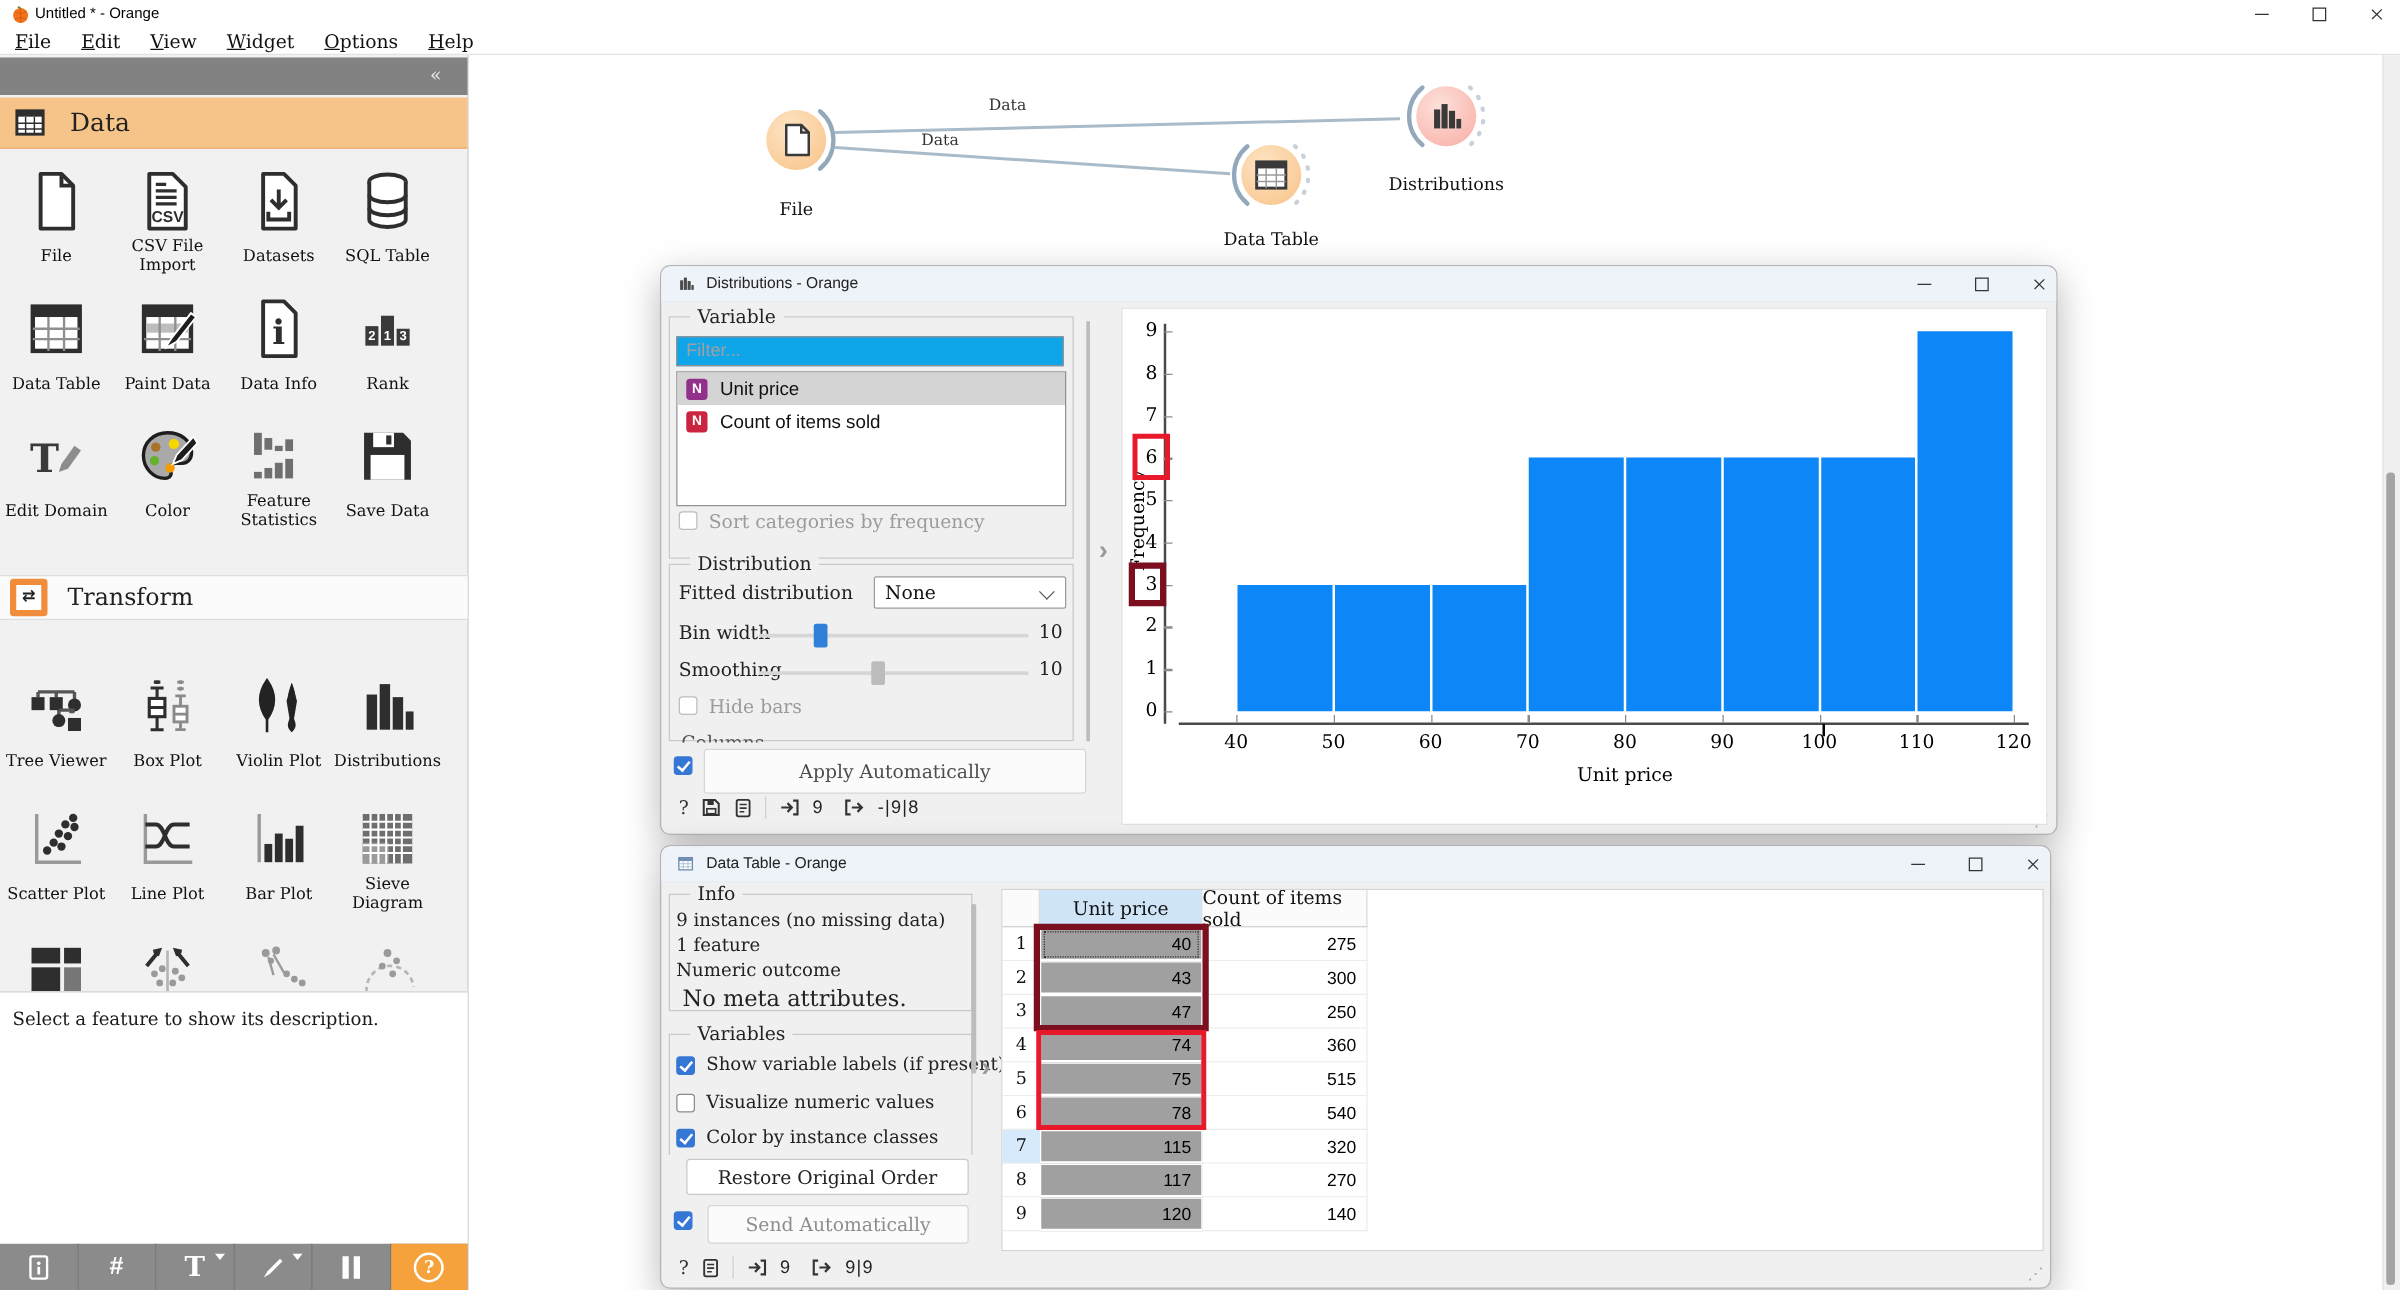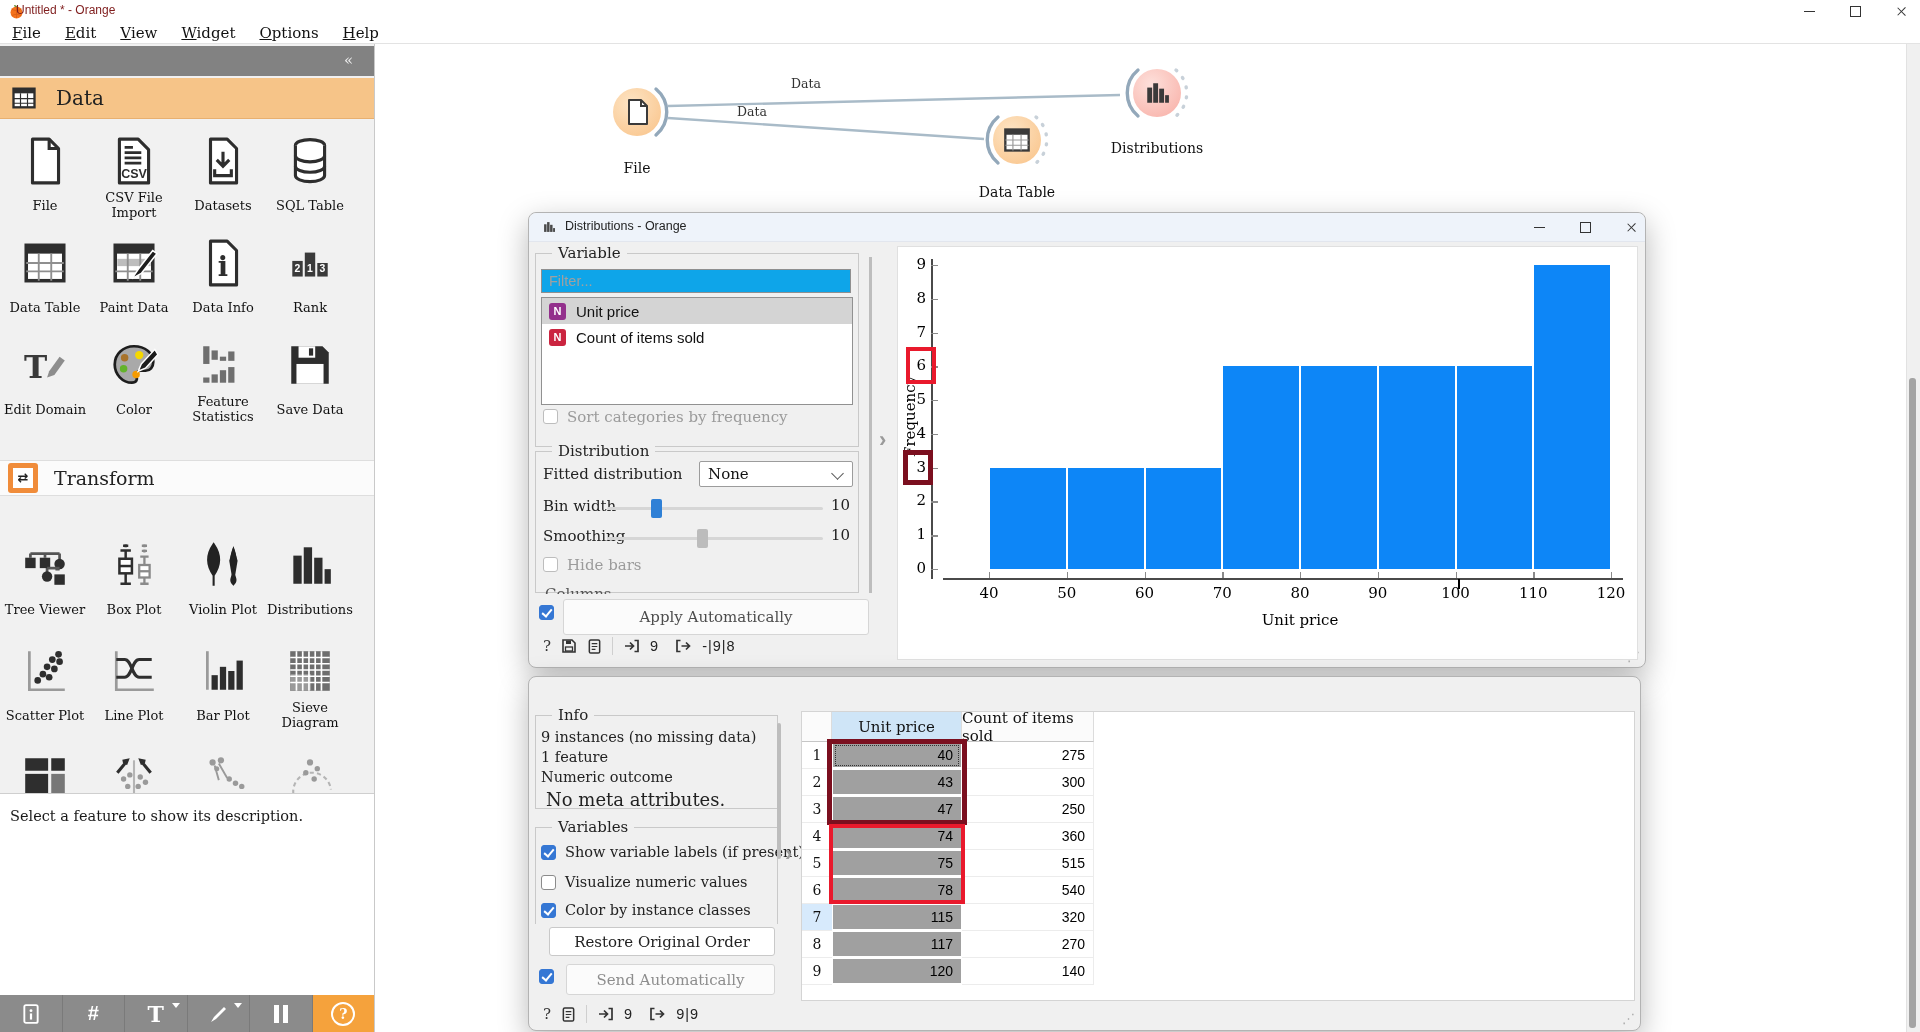--- a/index.html
+++ b/index.html
@@ -1,21 +1,21 @@
 <!DOCTYPE html>
 <html><head>
 <meta charset="utf-8">
 <style>
   html,body{margin:0;padding:0;background:#d8d8d8;}
   .screen{position:relative;width:1920px;height:1032px;background:#fff;overflow:hidden;
           font-family:"DejaVu Serif",serif;color:#1a1a1a;}
   .abs{position:absolute;}
   
   .titlebar{left:0;top:0;width:1920px;height:22px;background:#ffffff;}
-  .titlebar .ttext{left:16px;top:3px;font:12px "Liberation Sans",sans-serif;color:#7f1d1d;}
+  .titlebar .ttext{left:28px;top:3px;font:12px "Liberation Sans",sans-serif;color:#000000;}
   .winctl{width:44px;height:20px;display:flex;align-items:center;justify-content:center;top:1px;}
   .gmin{width:11px;height:1px;background:#333;}
   .gmax{width:9px;height:9px;border:1px solid #333;}
   .gclose{position:relative;width:11px;height:11px;}
   .gclose::before,.gclose::after{content:"";position:absolute;left:5px;top:0;width:1.4px;height:11px;background:#333;}
   .gclose::before{transform:rotate(45deg);} .gclose::after{transform:rotate(-45deg);}
   .menubar{left:0;top:22px;width:1920px;height:22px;background:#fff;border-bottom:1px solid #e3e3e3;
            display:flex;align-items:center;padding-left:12px;gap:24px;box-sizing:border-box;}
   .menu-item{font-size:15px;color:#111;}
   .menu-item::first-letter{text-decoration:underline;}
@@ -651,20 +651,37 @@
       </div>
 
     <div class="abs" style="left:560px;top:332px;width:2.4px;height:10px;background:#000;"></div>
 
     <div class="annobox" style="left:8px;top:100px;width: thirty;"></div>
     <div class="annobox" style="left:8px;top:100px;width:30px;height:37px;border:4px solid #e9192c;"></div>
     <div class="annobox" style="left:5px;top:203px;width:30px;height:35px;border:5px solid #7b0f1f;"></div>
   </div>
 
   <div class="win" style="left:528px;top:676px;width:1113px;height:355px;">
+    <div class="wtitle">
+      <svg class="abs" style="left:13px;top:8px" width="13" height="12" viewBox="0 0 48 44">
+        <rect x="4" y="4" width="40" height="36" fill="#fff" stroke="#6f8fb2" stroke-width="4"></rect>
+        <rect x="4" y="4" width="40" height="10" fill="#6f8fb2"></rect>
+        <path d="M4 22h40 M4 31h40 M17 13v27 M31 13v27" stroke="#9db4cb" stroke-width="2.4"></path>
+      </svg>
+      <span class="wtext">Data Table - Orange</span>
+      <div class="abs winctl" style="left:983px;top:4px">
+          <span class="gmin"></span>
+        </div>
+      <div class="abs winctl" style="left:1029px;top:4px">
+          <span class="gmax"></span>
+        </div>
+      <div class="abs winctl" style="left:1075px;top:4px">
+          <span class="gclose"></span>
+        </div>
+    </div>
 
     <div class="group" style="left:6px;top:38px;width:241px;height:92px;">
       <span class="glabel">Info</span>
     </div>
     <span class="lbl" style="left:12px;top:52px;font-size:14.5px;">9 instances (no missing data)</span>
     <span class="lbl" style="left:12px;top:72px;font-size:14.5px;">1 feature</span>
     <span class="lbl" style="left:12px;top:92px;font-size:14.5px;">Numeric outcome</span>
     <span class="lbl" style="left:17px;top:112px;font-size:18px;">No meta attributes.</span>
 
     <div class="group" style="left:6px;top:150px;width:241px;height:96px;border-bottom:none;">

